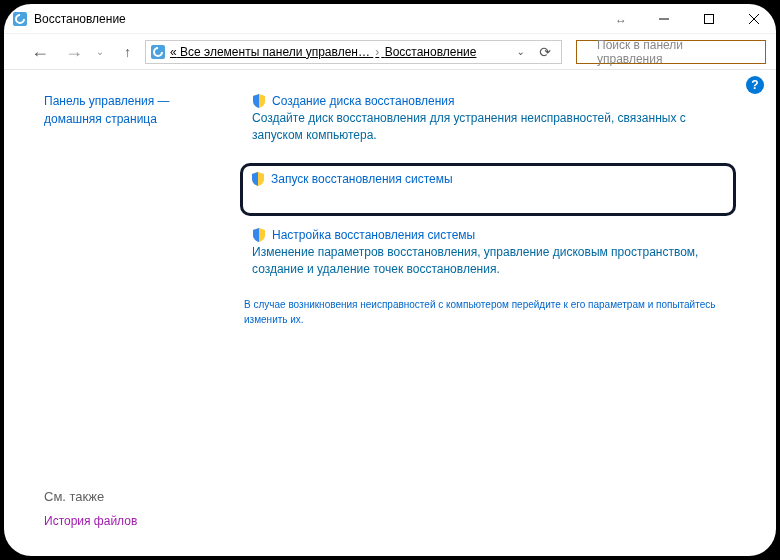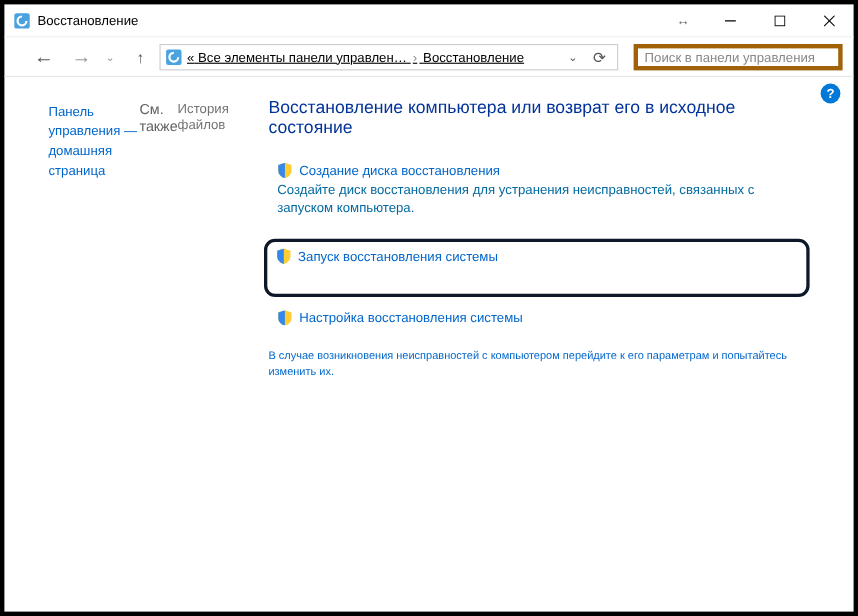--- a/index.html
+++ b/index.html
@@ -1,42 +1,42 @@
 <!DOCTYPE html>
 <html><head>
 <meta charset="utf-8">
 <style>
   * { box-sizing: border-box; margin: 0; padding: 0; font-family: "Segoe UI", Tahoma, sans-serif; }
   body { background: #000; width: 780px; height: 560px; overflow: hidden; }
-  .window { background: #fff; width: 772px; height: 552px; margin: 4px auto; position: relative; }
+  .window { background: #fff; width: 772px; height: 552px; margin: 4px auto; position: relative; border-radius: 27px; }
   .titlebar { height: 30px; display: flex; align-items: center; padding: 0 0 0 8px; border-bottom: 1px solid #f0f0f0; }
   .title-icon { width: 16px; height: 16px; margin-right: 6px; }
   .title-text { font-size: 12px; flex: 1; color: #000; }
   .title-arrows { width: 40px; text-align: center; font-size: 12px; color: #666; }
   .title-btn { width: 45px; height: 30px; display: flex; align-items: center; justify-content: center; cursor: default; }
   .title-btn svg { width: 10px; height: 10px; }
   
   .navbar { height: 36px; display: flex; align-items: center; padding: 0 10px 0 26px; border-bottom: 1px solid #e5e5e5; gap: 14px; }
   .nav-arrow { color: #999; font-size: 18px; width: 20px; text-align: center; }
   .nav-arrow.active { color: #585858; }
   .nav-up { color: #585858; font-size: 14px; }
   .addrbar { flex: 1; height: 24px; border: 1px solid #ccc; display: flex; align-items: center; padding: 0 4px; font-size: 12px; gap: 4px; position: relative; }
   .addr-icon { width: 16px; height: 16px; flex-shrink: 0; }
   .addr-text { flex: 1; white-space: nowrap; overflow: hidden; text-decoration: underline; }
   .addr-sep { color: #888; padding: 0 2px; }
   .addr-drop { color: #555; font-size: 10px; padding: 0 4px; }
   .refresh { width: 24px; text-align: center; color: #555; font-size: 14px; }
-  .searchbox { width: 190px; height: 24px; border: 4px solid #a16207; padding: 0 6px; font-size: 12px; color: #888; display: flex; align-items: center; }
+  .searchbox { width: 190px; height: 24px; border: 1px solid #a16207; padding: 0 20px; font-size: 12px; color: #888; display: flex; align-items: center; }
   
   .content { display: flex; height: calc(100% - 66px); position: relative; }
-  .sidebar { width: 220px; padding: 22px 16px 16px 40px; display: flex; flex-direction: row; }
+  .sidebar { width: 220px; padding: 22px 16px 16px 40px; display: flex; flex-direction: column; }
   .sidebar-link { color: #0066cc; font-size: 12px; line-height: 1.5; cursor: pointer; }
   .sidebar-spacer { flex: 1; }
   .sidebar-sub { color: #606060; font-size: 13px; margin-bottom: 10px; }
-  .sidebar-bottom { color: #737373; font-size: 12px; cursor: pointer; margin-bottom: 12px; }
+  .sidebar-bottom { color: #a21caf; font-size: 12px; cursor: pointer; margin-bottom: 12px; }
   
   .main { flex: 1; padding: 20px 40px 16px 20px; position: relative; }
   .help-icon { position: absolute; top: 6px; right: 12px; width: 18px; height: 18px; border-radius: 50%; background: #0078d7; color: #fff; font-size: 12px; font-weight: bold; text-align: center; line-height: 18px; }
   .heading { color: #003399; font-size: 16px; font-weight: 400; margin-bottom: 18px; }
   .item { margin-bottom: 14px; padding: 4px 8px; }
   .item-line { display: flex; align-items: flex-start; gap: 6px; margin-bottom: 2px; }
   .shield { width: 14px; height: 14px; flex-shrink: 0; }
   .item-link { color: #0066cc; font-size: 12px; cursor: pointer; }
   .item-desc { color: #0369a1; font-size: 12px; line-height: 1.45; }
   .highlight { border: 3px solid #0f172a; border-radius: 10px; padding: 6px 10px 25px 8px; margin: 4px 0 8px -4px; }
@@ -99,21 +99,20 @@
   <div class="content">
     <div class="sidebar">
       <div class="sidebar-link">Панель управления — домашняя страница</div>
       <div class="sidebar-spacer"></div>
       <div class="sidebar-sub">См. также</div>
       <div class="sidebar-bottom">История файлов</div>
     </div>
 
     <div class="main">
       <div class="help-icon">?</div>
-      <div class="heading">Восстановление компьютера или возврат его в исходное состояние</div>
 
       <div class="item">
         <div class="item-line">
           <svg class="shield" viewBox="0 0 14 14">
               <path d="M7 0L1 2v5c0 4 3 6 6 7 3-1 6-3 6-7V2L7 0z" fill="#fc3"></path>
               <path d="M7 0L1 2v5c0 4 3 6 6 7V0z" fill="#38e"></path>
             </svg>
           <span class="item-link">Создание диска восстановления</span>
         </div>
         <div class="item-desc">Создайте диск восстановления для устранения неисправностей, связанных с запуском компьютера.</div>
@@ -130,18 +129,19 @@
       </div>
 
       <div class="item">
         <div class="item-line">
           <svg class="shield" viewBox="0 0 14 14">
               <path d="M7 0L1 2v5c0 4 3 6 6 7 3-1 6-3 6-7V2L7 0z" fill="#fc3"></path>
               <path d="M7 0L1 2v5c0 4 3 6 6 7V0z" fill="#38e"></path>
             </svg>
           <span class="item-link">Настройка восстановления системы</span>
         </div>
+        <div class="item-desc">Изменение параметров восстановления, управление дисковым пространством, создание и удаление точек восстановления.</div>
       </div>
 
       <div class="text-link">В случае возникновения неисправностей с компьютером перейдите к его параметрам и попытайтесь изменить их.</div>
     </div>
   </div>
 </div>
 
 </body></html>

